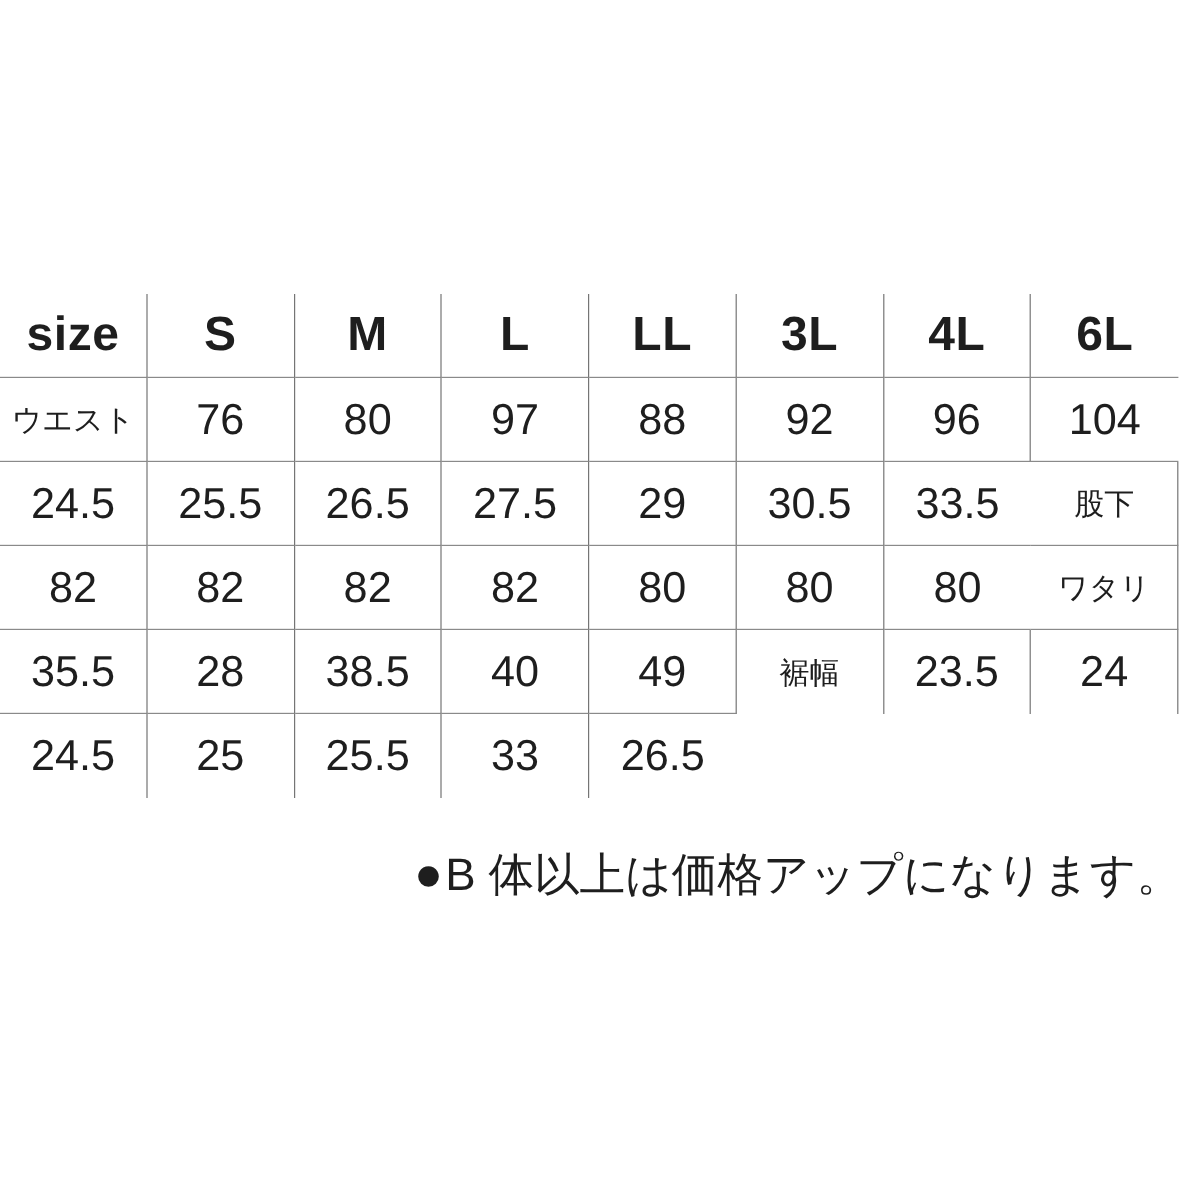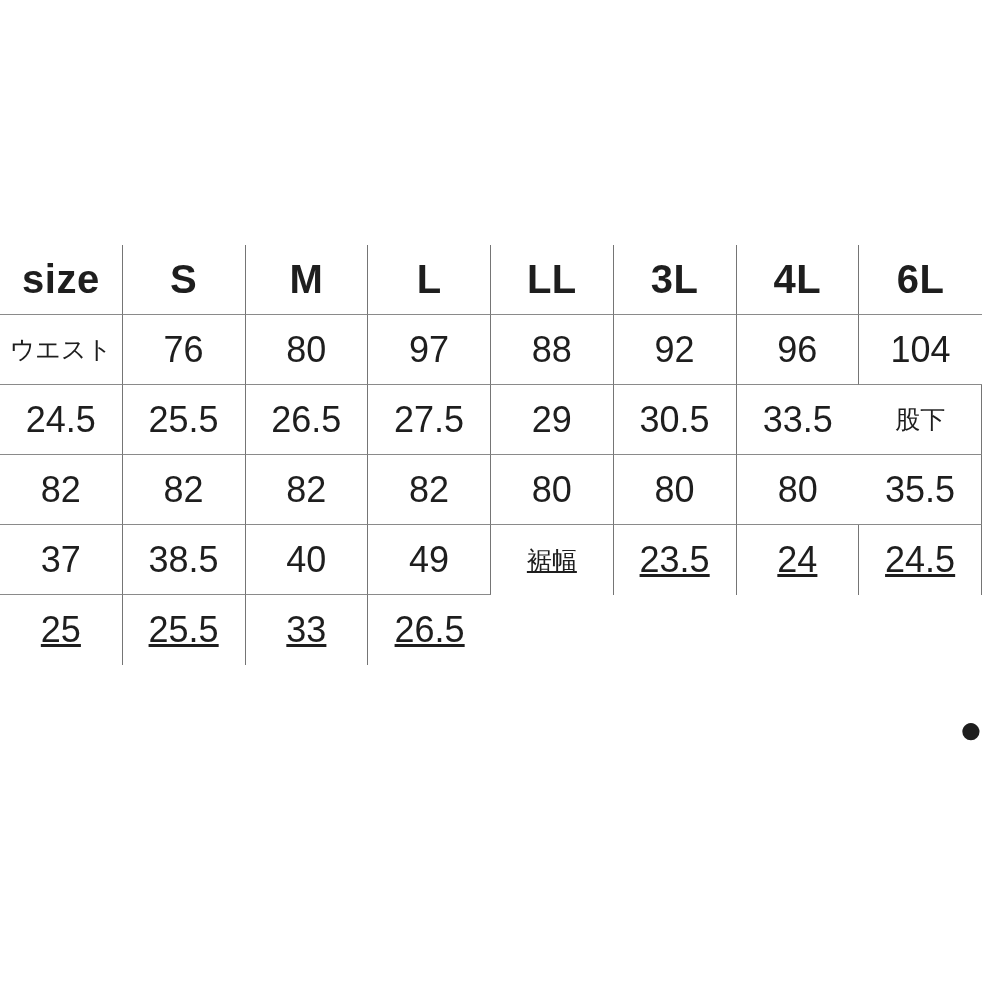--- a/index.html
+++ b/index.html
@@ -29,21 +29,21 @@
   .cell {
     display: flex;
     align-items: center;
     justify-content: center;
     border-right: 1px solid #757575;
     border-bottom: 1px solid #8a8a8a;
     box-sizing: border-box;
     white-space: nowrap;
   }
   .cell.last-col  { border-right: none; }
-  .cell.last-row  { border-bottom: none; text-decoration: underline; }
+  .cell.last-row  { border-bottom: none; }
 
   .header-cell {
     font-size: 40px;
     font-weight: 700;
     letter-spacing: 0.5px;
     text-align: right;
   }
   .label-cell {
     font-size: 25px;
     font-weight: 400;
@@ -105,31 +105,33 @@
 
   <div class="cell label-cell">股下</div>
   <div class="cell value-cell">82</div>
   <div class="cell value-cell">82</div>
   <div class="cell value-cell">82</div>
   <div class="cell value-cell">82</div>
   <div class="cell value-cell">80</div>
   <div class="cell value-cell">80</div>
   <div class="cell value-cell last-col">80</div>
 
+  <div class="cell label-cell">ワタリ</div>
   <div class="cell value-cell">35.5</div>
-  <div class="cell value-cell">37</div>
+  <div class="cell value-cell">28</div>
   <div class="cell value-cell">38.5</div>
   <div class="cell value-cell">40</div>
   <div class="cell value-cell">49</div>
 
   <div class="cell label-cell last-row">裾幅</div>
   <div class="cell value-cell last-row">23.5</div>
   <div class="cell value-cell last-row">24</div>
   <div class="cell value-cell last-row">24.5</div>
   <div class="cell value-cell last-row">25</div>
   <div class="cell value-cell last-row">25.5</div>
   <div class="cell value-cell last-row">33</div>
   <div class="cell value-cell last-row last-col">26.5</div>
 </div>
 
 <div class="note">
   <span class="bullet">●</span>
+  <span>B 体以上は価格アップになります。</span>
 </div>
 
 </body></html>

